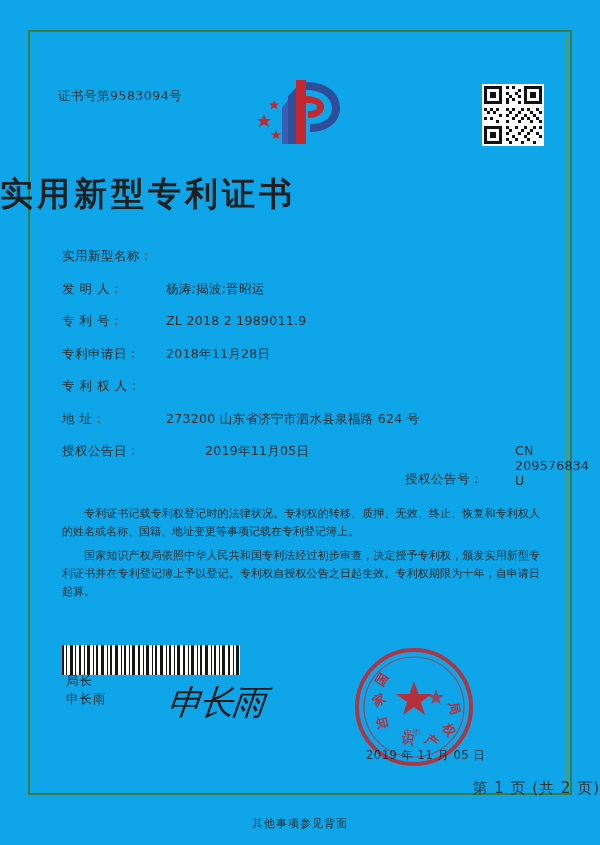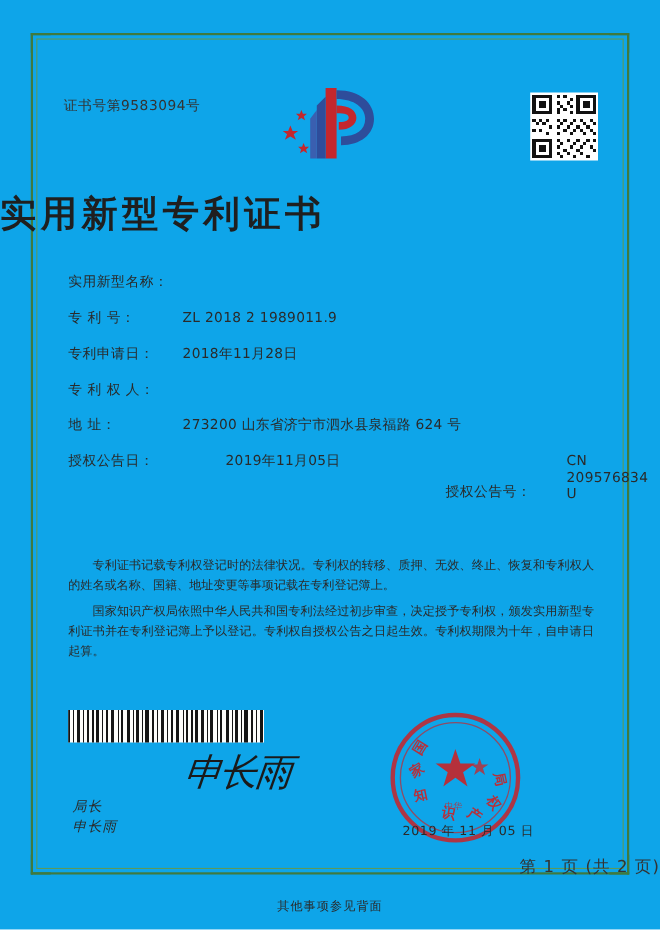--- a/index.html
+++ b/index.html
@@ -145,26 +145,25 @@
   
   .barcode {
     position: absolute;
     left: 62px; top: 645px;
     width: 178px; height: 30px;
   }
 
   
   .sign-label {
     position: absolute;
-    left: 66px; top: 724px;
+    left: 66px; top: 672px;
     font-size: 12.5px;
     line-height: 18px;
     letter-spacing: 1px;
     color: #2a2a2a;
-    font-style: italic;
   }
   .signature {
     position: absolute;
     left: 168px; top: 680px;
     width: 150px;
     height: 56px;
   }
   .signature-text {
     font-family: "DejaVu Serif", "Liberation Serif", serif;
     font-size: 34px;
@@ -318,20 +317,24 @@
     </svg>
   </div>
 
   <div class="main-title">实用新型专利证书</div>
 
   <div class="fields">
     <div class="field-row">
       <span class="field-label">实用新型名称：</span>
     </div>
     <div class="field-row">
+      <span class="field-label">发 明 人：</span>
+      <span class="field-value">杨涛;揭波;晋昭运</span>
+    </div>
+    <div class="field-row">
       <span class="field-label">专 利 号：</span>
       <span class="field-value">ZL 2018 2 1989011.9</span>
     </div>
     <div class="field-row">
       <span class="field-label">专利申请日：</span>
       <span class="field-value">2018年11月28日</span>
     </div>
     <div class="field-row">
       <span class="field-label">专 利 权 人：</span>
     </div>

